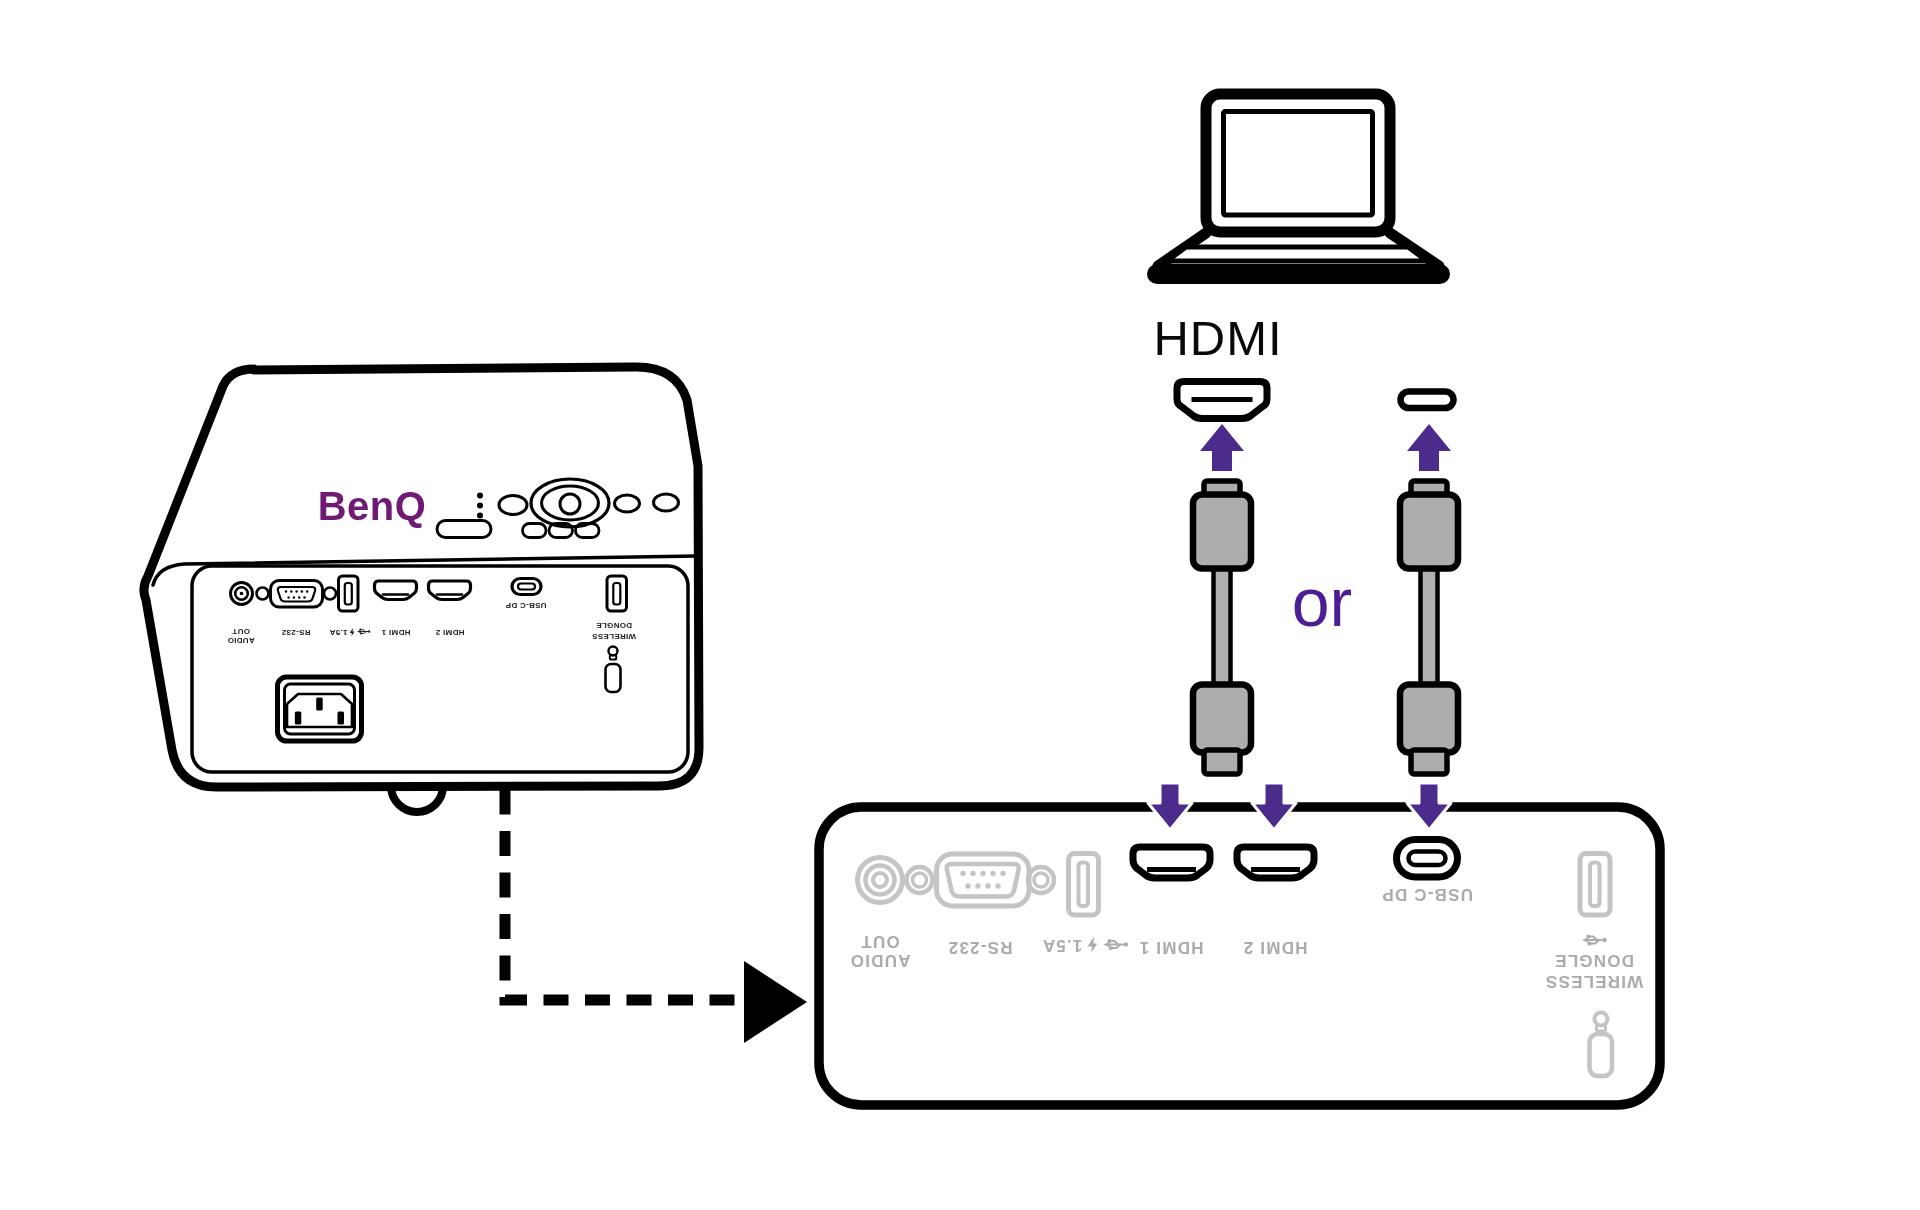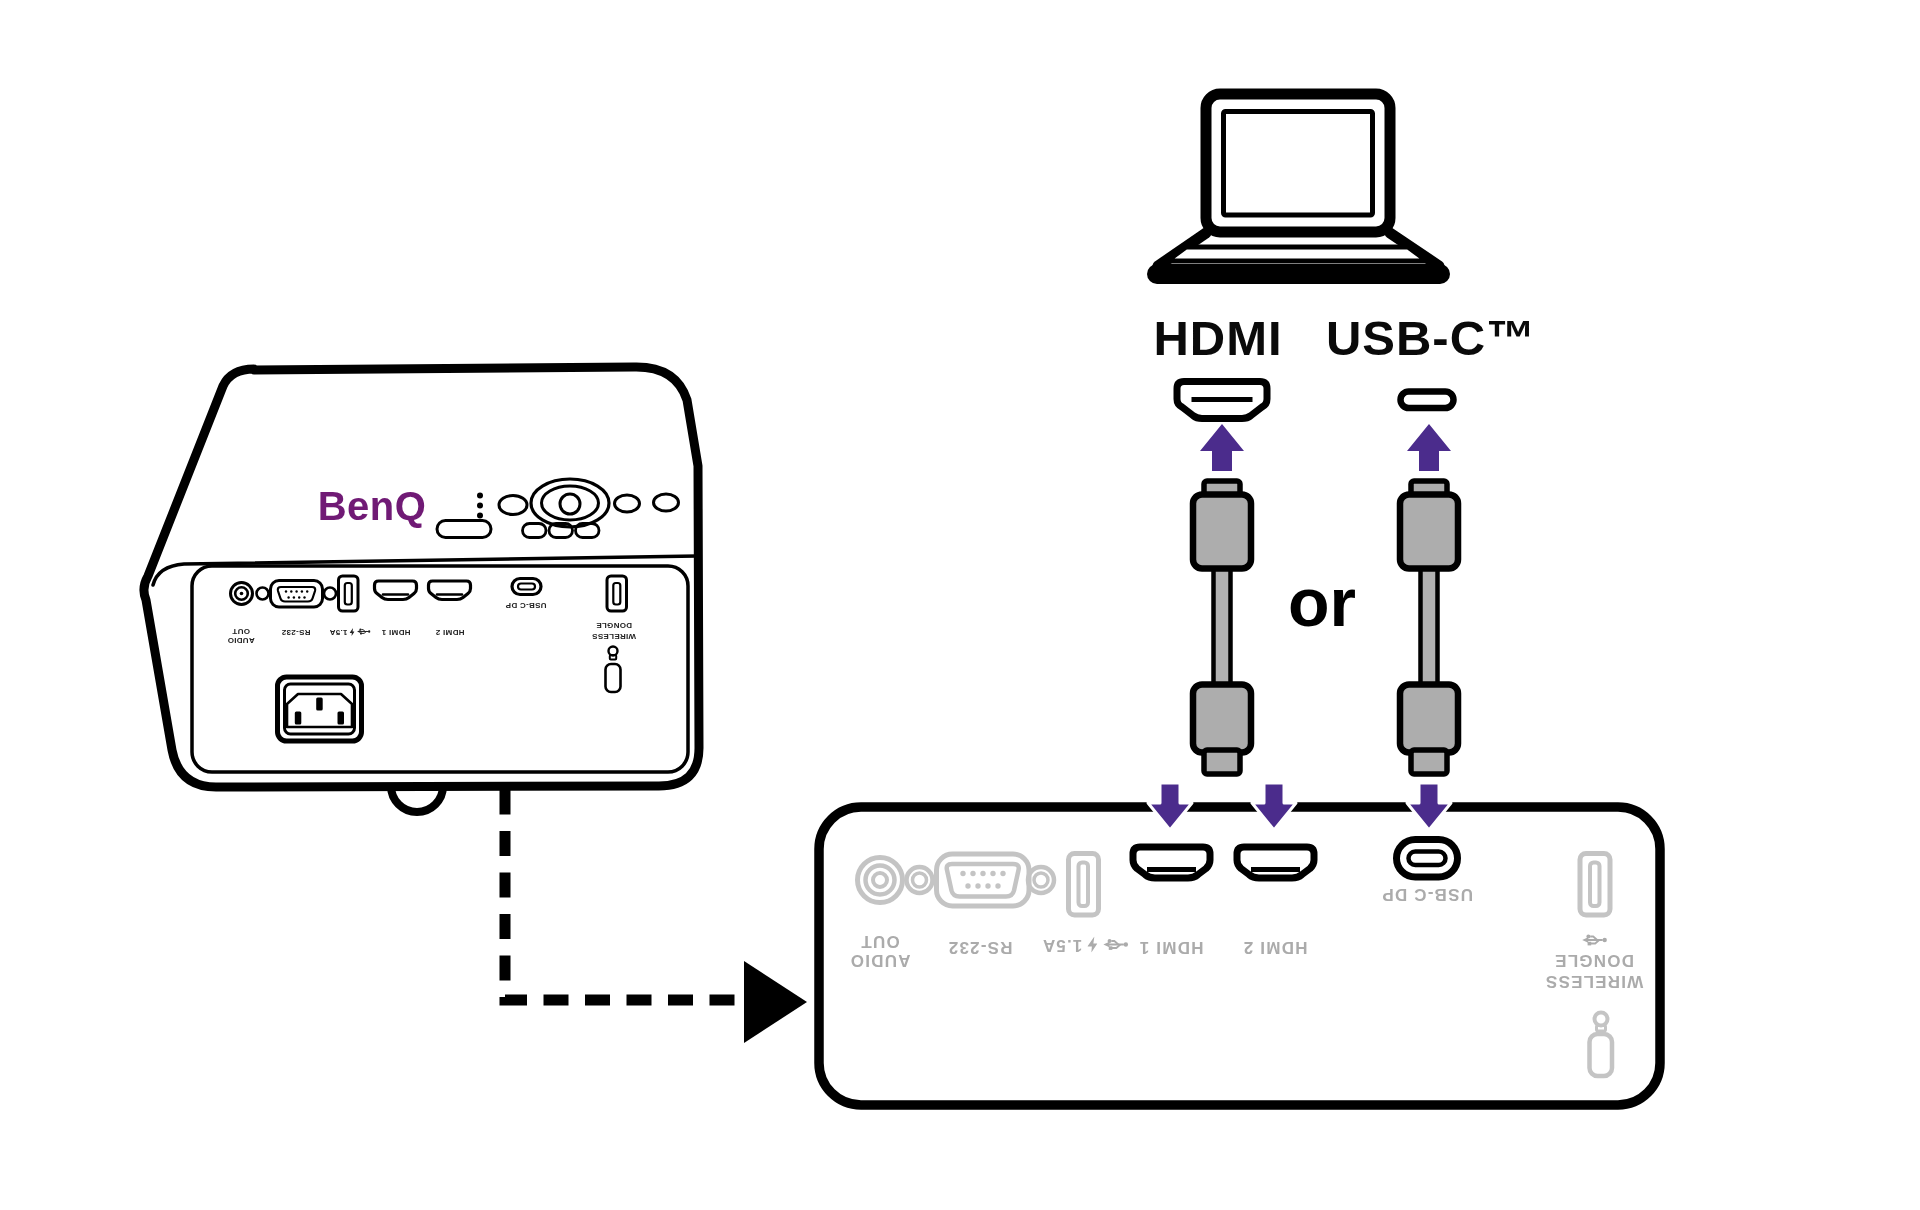--- a/index.html
+++ b/index.html
@@ -1,22 +1,22 @@
 <!DOCTYPE html>
 <html><head>
 <meta charset="utf-8">
 <style>
   html,body{margin:0;padding:0;background:#fff;}
   #canvas{position:relative;width:1920px;height:1210px;background:#fff;overflow:hidden;
           font-family:"Liberation Sans",sans-serif;}
   #art{position:absolute;left:0;top:0;}
   .pos{position:absolute;transform:translate(-50%,-50%);}
   .flip{position:absolute;transform:translate(-50%,-50%) rotate(180deg);}
-  .cable-label{font-size:49px;font-weight:700;color:#0a0a0a;letter-spacing:1px;white-space:nowrap;}
-  .or-label{font-size:68px;font-weight:700;color:#000000;}
+  .cable-label{font-size:49px;font-weight:400;color:#0a0a0a;letter-spacing:1px;white-space:nowrap;}
+  .or-label{font-size:68px;font-weight:400;color:#4c1d95;}
   .benq-logo{font-size:40px;font-weight:800;color:#701a75;letter-spacing:0.5px;}
   .panel-lbl{font-size:17px;font-weight:600;color:#ababab;letter-spacing:1.2px;text-align:center;
              line-height:19px;white-space:nowrap;}
   .proj-lbl{font-size:8px;font-weight:700;color:#222;letter-spacing:0.3px;text-align:center;
             line-height:9px;white-space:nowrap;}
   .icon-row{display:flex;align-items:center;gap:5px;}
   .icon-row-sm{display:flex;align-items:center;gap:2px;}
   .icon-col{display:flex;flex-direction:column;align-items:center;gap:2px;}
   .gray{color:#ababab;}
   .ink{color:#222;}
@@ -214,21 +214,20 @@
   </g>
 
   <g fill="#4B2C8C" stroke="#fff" stroke-width="3" stroke-linejoin="round">
     <polygon points="1170,830 1148,803 1160,803 1160,783 1180,783 1180,803 1192,803"></polygon>
     <polygon points="1274,830 1252,803 1264,803 1264,783 1284,783 1284,803 1296,803"></polygon>
     <polygon points="1429,830 1407,803 1419,803 1419,783 1439,783 1439,803 1451,803"></polygon>
   </g>
 </svg>
 
 <div class="pos cable-label" style="left:1218px;top:338px;">HDMI</div>
-<div class="pos cable-label" style="left:1431px;top:338px;">USB-C™</div>
 <div class="pos or-label" style="left:1322px;top:602px;">or</div>
 
 <div class="pos benq-logo" style="left:372px;top:506px;">BenQ</div>
 
 <div class="flip proj-lbl" style="left:241px;top:636px;">
   <div>AUDIO</div>
   <div>OUT</div>
 </div>
 <div class="flip proj-lbl" style="left:296px;top:632px;">RS-232</div>
 <div class="flip proj-lbl icon-row-sm ink" style="left:350px;top:632px;">

